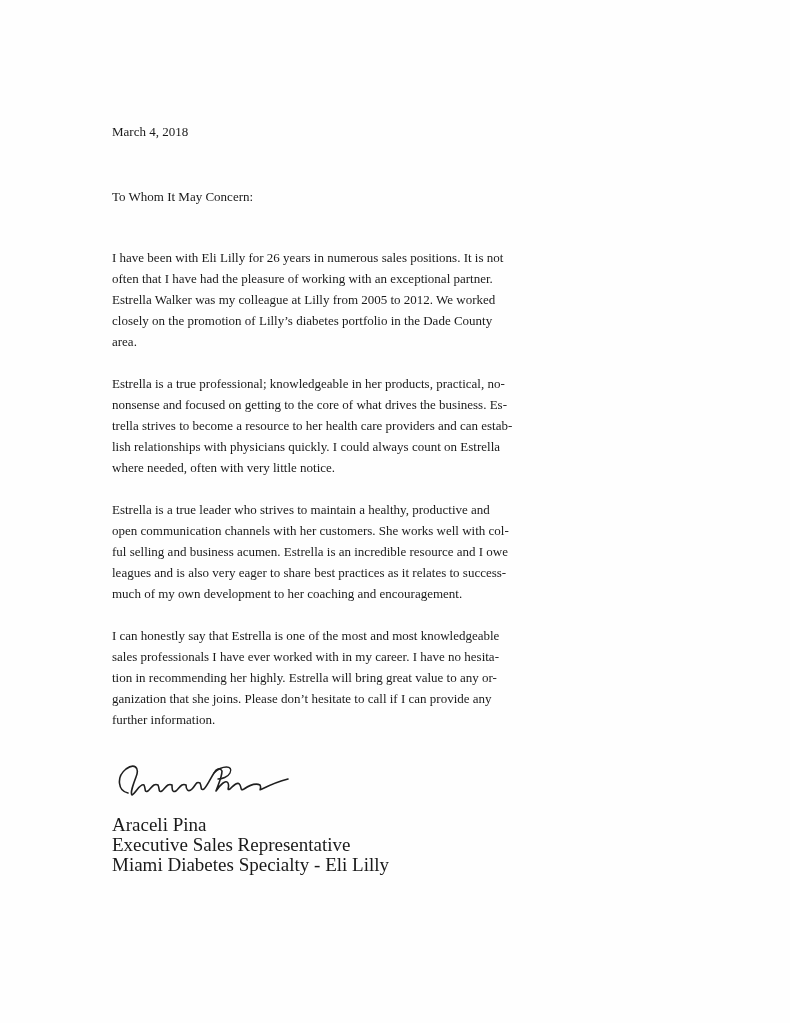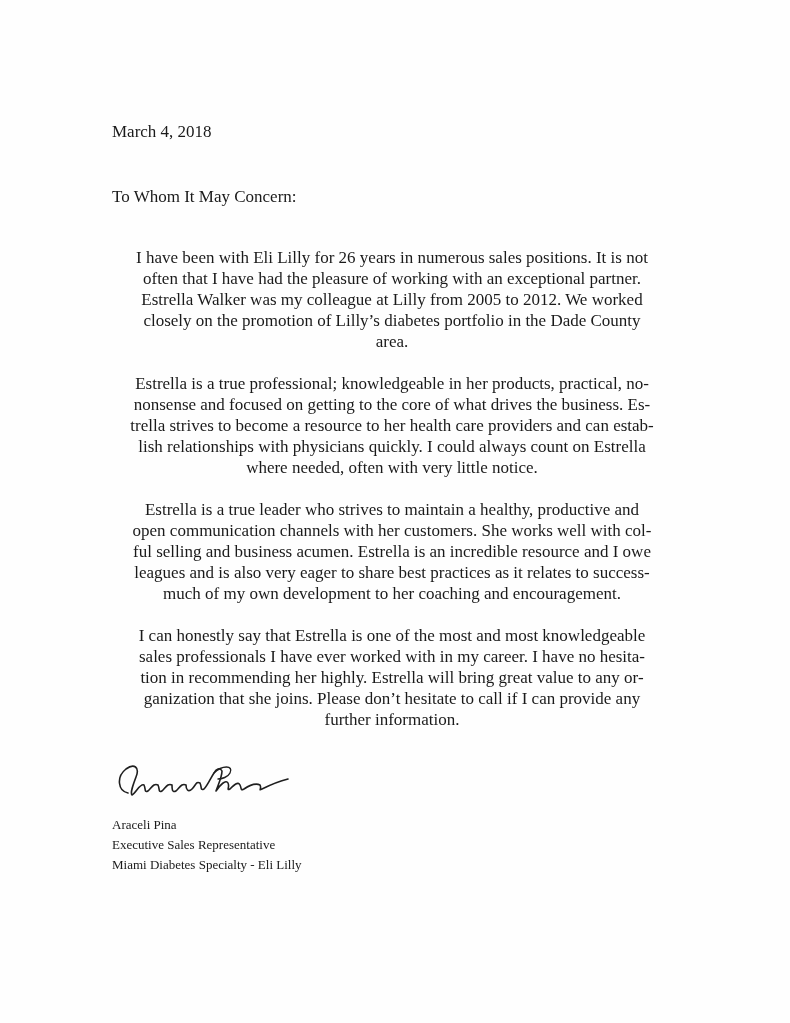--- a/index.html
+++ b/index.html
@@ -19,46 +19,46 @@
       position: absolute;
       left: 0; top: 0;
       width: 790px; height: 1023px;
       background: #fefefe;
     }
     .letter {
       position: absolute;
       left: 112px;
       top: 121px;
       width: 560px;
-      font-size: 17px;
+      font-size: 13px;
       line-height: 21px;
     }
     .date { margin: 0; }
     .salutation { margin: 44px 0 0 0; }
     .paragraph {
       margin: 0;
       text-align: left;
     }
     .p1 { margin-top: 40px; }
     .p2 { margin-top: 21px; }
     .p3 { margin-top: 21px; }
     .p4 { margin-top: 21px; }
-    .line { display: block; white-space: nowrap; text-align: center; }
+    .line { display: block; white-space: nowrap; }
     .signature {
       position: absolute;
       left: 110px;
       top: 755px;
       width: 200px;
       height: 50px;
     }
     .closing {
       position: absolute;
       left: 112px;
       top: 815px;
-      font-size: 13px;
+      font-size: 19px;
       line-height: 20px;
     }
     .closing div { white-space: nowrap; }
   </style>
 </head>
 <body>
 
 <div class="page">
   <div class="letter">
     <p class="date">March 4, 2018</p>

